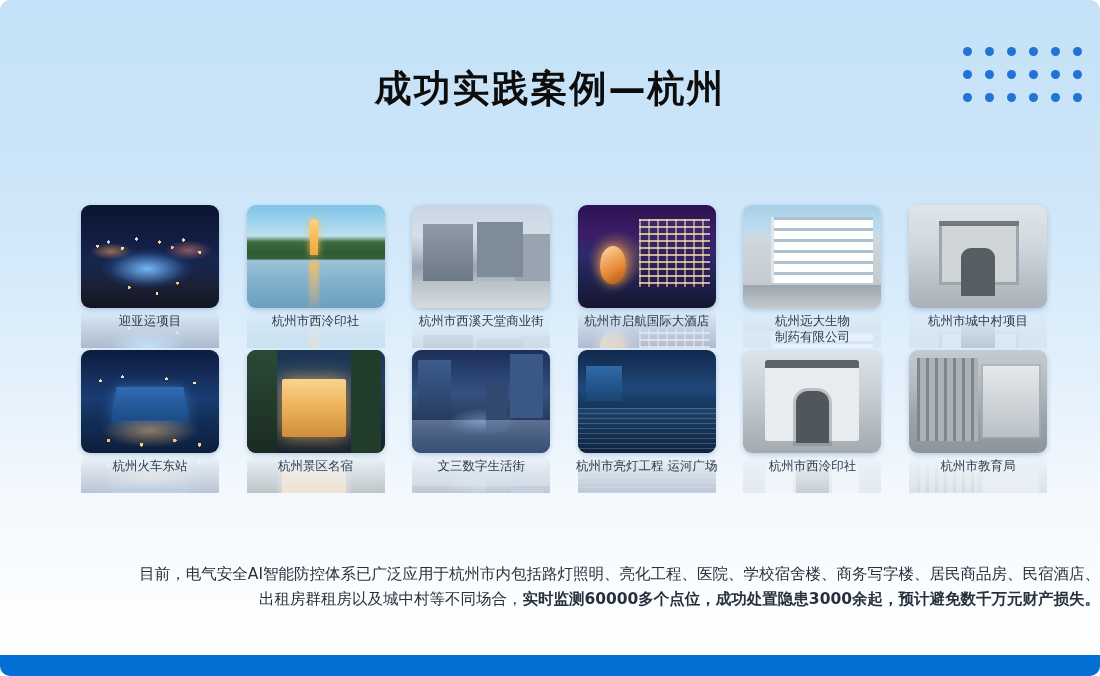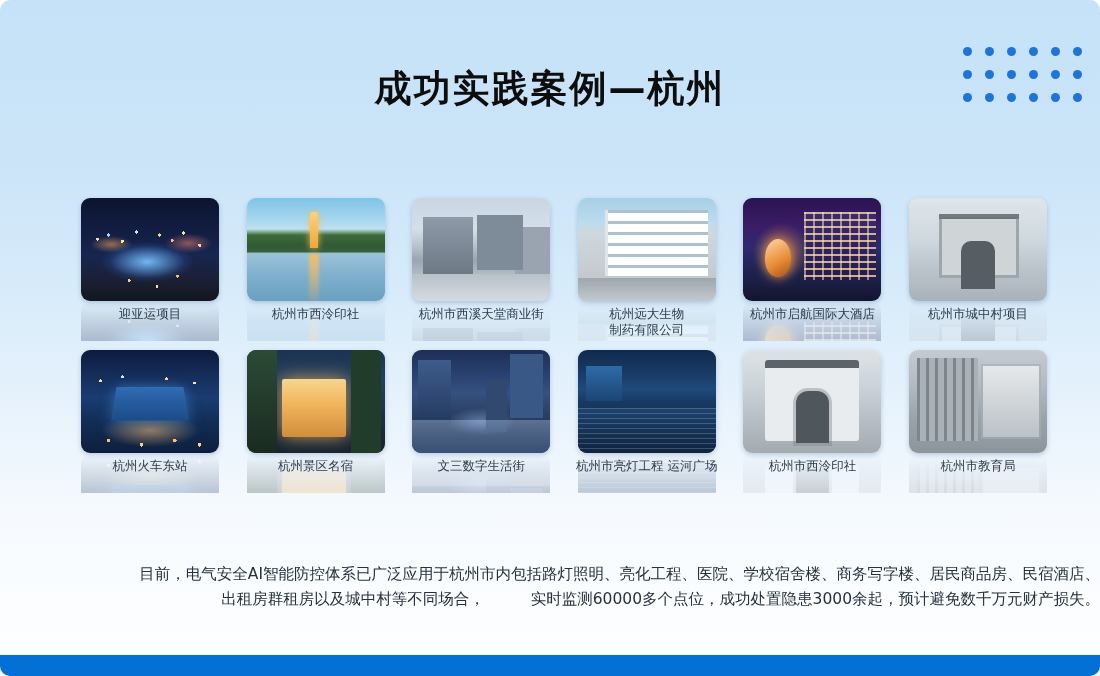--- a/index.html
+++ b/index.html
@@ -62,21 +62,21 @@
   }
 
   
   .card-row {
     position: absolute;
     left: 81px;
     width: 966px;
     display: flex;
     justify-content: space-between;
   }
-  #card-row-1 { top: 198px; }
+  #card-row-1 { top: 205px; }
   #card-row-2 { top: 350px; align-items: center; }
 
   .case-card {
     position: relative;
     width: 138px;
   }
 
   .thumb {
     position: relative;
     width: 138px;
@@ -127,21 +127,21 @@
     position: absolute;
     top: 562px;
     left: 0;
     width: 1100px;
     text-align: right;
     font-size: 15.5px;
     line-height: 25px;
     color: #26313d;
     font-family: "DejaVu Sans", "Liberation Sans", sans-serif;
   }
-  #summary .hl { font-weight: normal; margin-left: 46px; }
+  #summary .hl { font-weight: bold; }
 
   
   #bottom-bar {
     position: absolute;
     left: 0;
     bottom: 0;
     width: 1100px;
     height: 21px;
     background: #0470d5;
   }
@@ -483,35 +483,35 @@
         <div class="thumb">
           <div class="scene s-xixi"></div>
         </div>
         <div class="reflection">
           <div class="scene s-xixi"></div>
         </div>
         <div class="caption">杭州市西溪天堂商业街</div>
       </div>
       <div class="case-card">
         <div class="thumb">
+          <div class="scene s-qihang"></div>
+        </div>
+        <div class="reflection">
+          <div class="scene s-qihang"></div>
+        </div>
+        <div class="caption">杭州市启航国际大酒店</div>
+      </div>
+      <div class="case-card">
+        <div class="thumb">
           <div class="scene s-yuanda"></div>
         </div>
         <div class="reflection">
           <div class="scene s-yuanda"></div>
         </div>
         <div class="caption">杭州远大生物<br>制药有限公司</div>
-      </div>
-      <div class="case-card">
-        <div class="thumb">
-          <div class="scene s-qihang"></div>
-        </div>
-        <div class="reflection">
-          <div class="scene s-qihang"></div>
-        </div>
-        <div class="caption">杭州市启航国际大酒店</div>
       </div>
       <div class="case-card">
         <div class="thumb">
           <div class="scene s-chengzhongcun"></div>
         </div>
         <div class="reflection">
           <div class="scene s-chengzhongcun"></div>
         </div>
         <div class="caption">杭州市城中村项目</div>
       </div>

